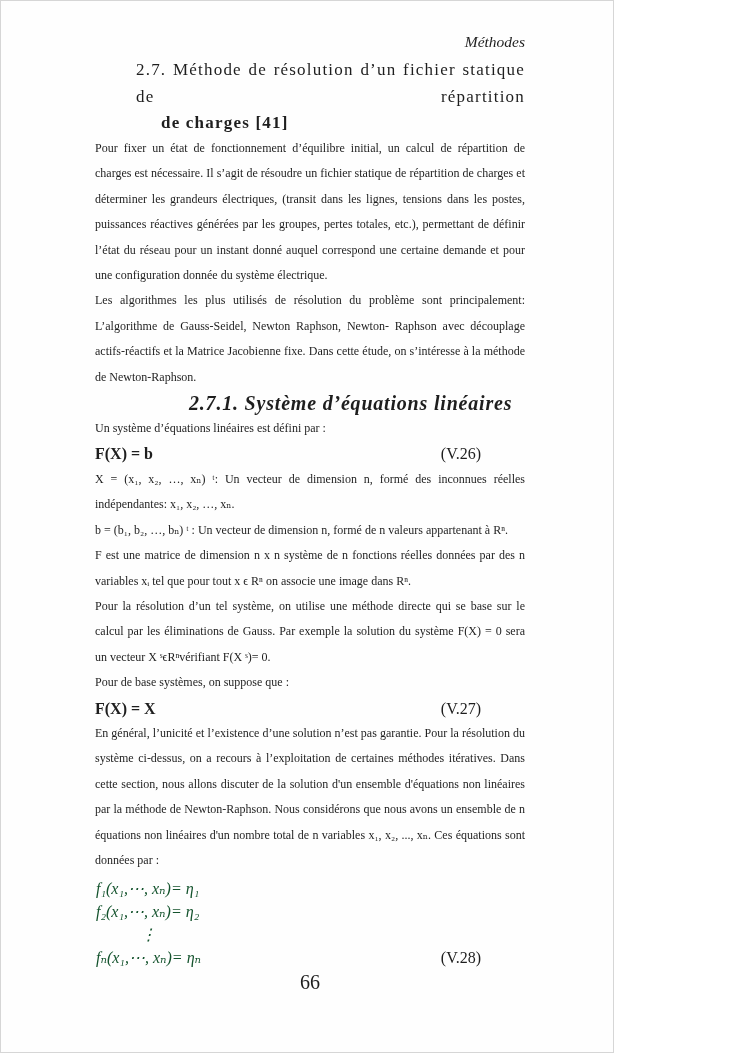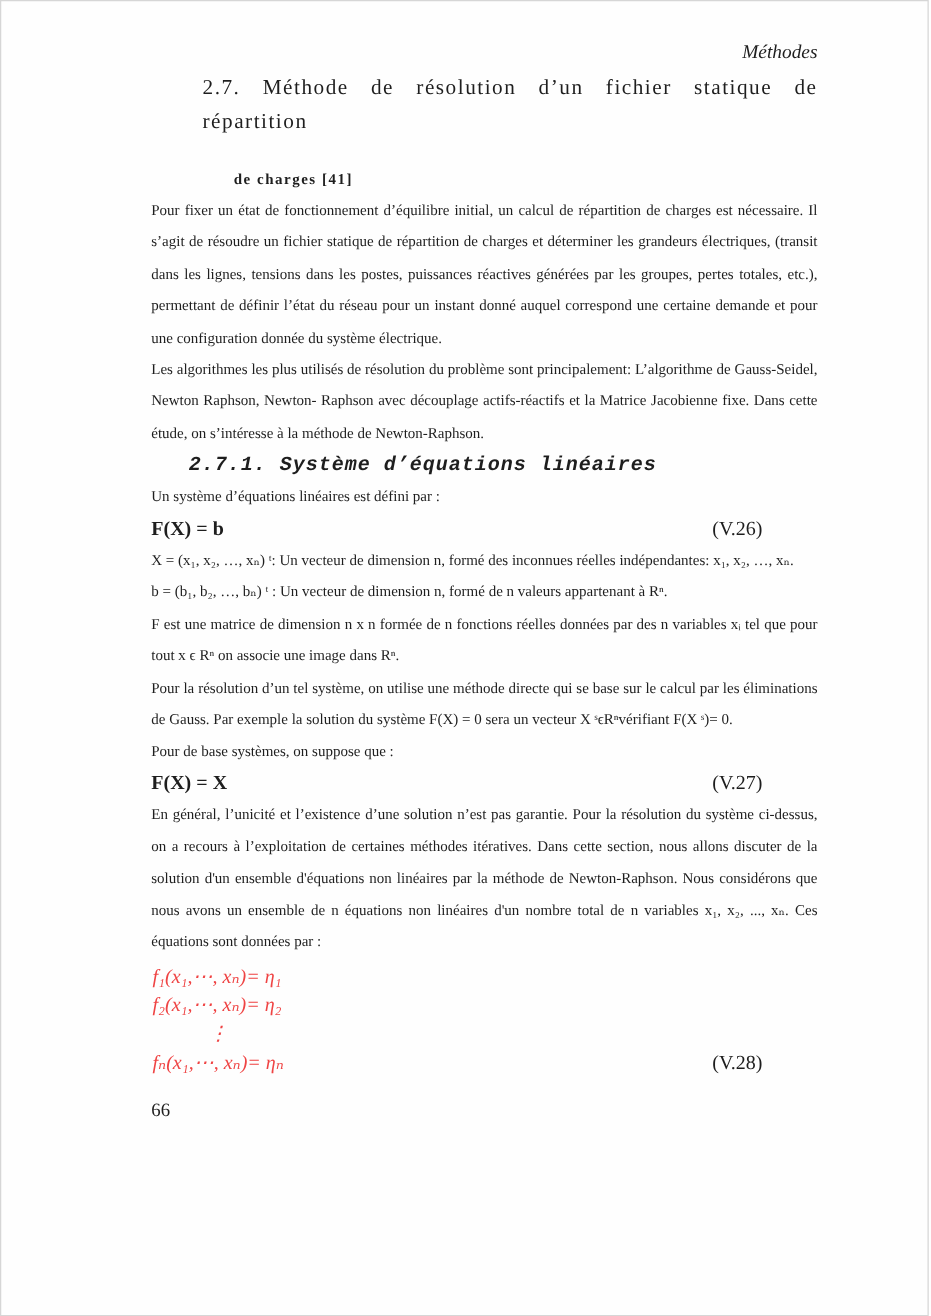--- a/index.html
+++ b/index.html
@@ -2,26 +2,26 @@
 <html><head>
 <meta charset="utf-8">
 <style>
   html, body {
     margin: 0;
     padding: 0;
     background: #ffffff;
   }
   .page {
     position: relative;
-    width: 743px;
+    width: 614px;
     height: 1053px;
     box-sizing: border-box;
     background: #fefefe;
     border: 1px solid #d6d6d6;
-    padding: 30px 88px 0 120px;
+    padding: 30px 88px 0 94px;
     font-family: "Liberation Serif", "DejaVu Serif", serif;
     color: #1e1e1e;
     overflow: hidden;
   }
   .running-header {
     font-style: italic;
     font-size: 15.5px;
     line-height: 22px;
     text-align: right;
     margin-bottom: 3px;
@@ -30,40 +30,38 @@
     font-weight: normal;
     font-size: 17px;
     line-height: 27px;
     letter-spacing: 1.2px;
     margin-left: 41px;
     text-align: justify;
     text-align-last: justify;
   }
   .h1-line2 {
     font-weight: bold;
-    font-size: 12px;
+    font-size: 17px;
     line-height: 26px;
     letter-spacing: 1.2px;
     margin-left: 66px;
-    margin-top: 20px;
   }
   p.body {
     margin: 0;
     font-size: 12px;
     line-height: 25.4px;
     text-align: justify;
   }
   .sub-heading {
     font-weight: bold;
     font-style: italic;
-    font-size: 16px;
+    font-size: 20px;
     line-height: 26px;
     letter-spacing: 0.8px;
-    margin-left: 30px;
-    font-family: Liberation Mono, monospace;
+    margin-left: 94px;
   }
   .eq-row {
     display: flex;
     justify-content: space-between;
     align-items: flex-start;
     font-weight: bold;
     font-size: 16px;
     line-height: 25.4px;
     padding-right: 44px;
   }
@@ -76,31 +74,31 @@
     justify-content: space-between;
     align-items: flex-end;
     padding-right: 44px;
     margin-top: 4px;
   }
   .eq-system {
     display: inline-block;
     font-style: italic;
     font-size: 16px;
     line-height: 23px;
-    color: #ef4444;
+    color: #14532d;
     margin-left: 1px;
   }
   .eq-line { white-space: nowrap; }
   .eq-dots { text-align: center; line-height: 23px; }
   .eq-system-row .eq-label { line-height: 23px; }
   .page-number {
-    font-size: 15px;
+    font-size: 20px;
     line-height: 20px;
-    text-align: left;
-    margin-top: 17px;
+    text-align: center;
+    margin-top: 3px;
   }
 </style>
 </head>
 <body>
 
 <div class="page">
 
   <div class="running-header">Méthodes</div>
 
   <div class="h1-line1">
@@ -119,21 +117,21 @@
 
   <div class="eq-row">
     <span>F(X) = b</span>
     <span class="eq-label">(V.26)</span>
   </div>
 
   <p class="body">X = (x₁, x₂, …, xₙ) ᵗ: Un vecteur de dimension n, formé des inconnues réelles indépendantes: x₁, x₂, …, xₙ.</p>
 
   <p class="body">b = (b₁, b₂, …, bₙ) ᵗ : Un vecteur de dimension n, formé de n valeurs appartenant à Rⁿ.</p>
 
-  <p class="body">F est une matrice de dimension n x n formée de n fonctions réelles données par des n variables xᵢ tel que pour tout x ϵ Rⁿ on associe une image dans Rⁿ.</p>
+  <p class="body">F est une matrice de dimension n x n système de n fonctions réelles données par des n variables xᵢ tel que pour tout x ϵ Rⁿ on associe une image dans Rⁿ.</p>
 
   <p class="body">Pour la résolution d’un tel système, on utilise une méthode directe qui se base sur le calcul par les éliminations de Gauss. Par exemple la solution du système F(X) = 0 sera un vecteur X ˢϵRⁿvérifiant F(X ˢ)= 0.</p>
 
 
   <p class="body">Pour de base systèmes, on suppose que :</p>
 
   <div class="eq-row">
     <span>F(X) = X</span>
     <span class="eq-label">(V.27)</span>
   </div>

